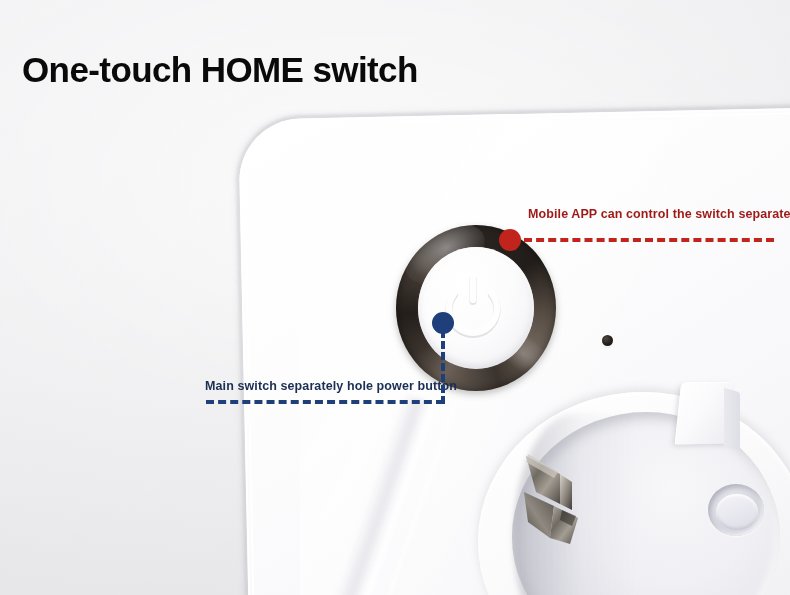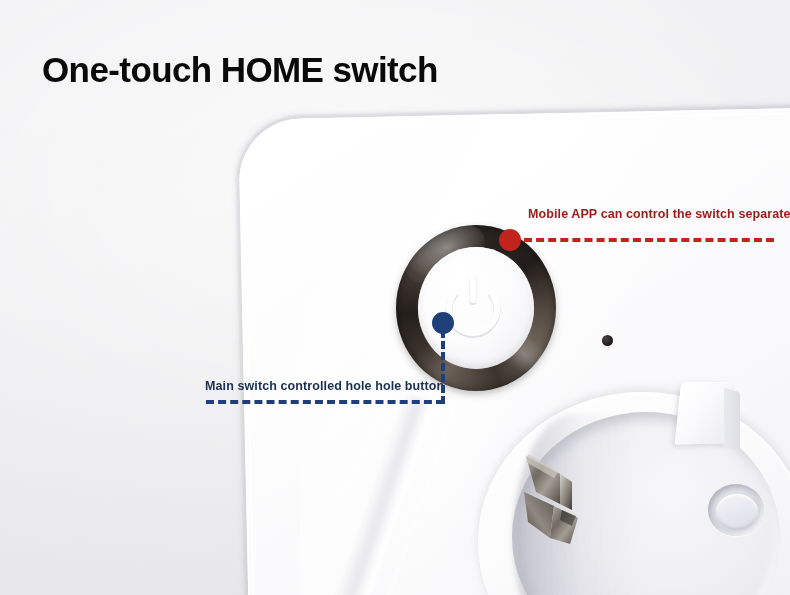--- a/index.html
+++ b/index.html
@@ -323,21 +323,20 @@
 
   
   .page-title {
     position: absolute;
     left: 22px; top: 50px;
     font-size: 35px;
     font-weight: bold;
     color: #0a0a0a;
     letter-spacing: -0.6px;
     white-space: nowrap;
-    margin-left: 20px;
   }
 </style>
 </head>
 <body>
 
 <div id="scene">
 
   <div class="backdrop"></div>
   <div class="backdrop-vignette"></div>
 
@@ -400,20 +399,20 @@
         <path d="M14.5,20.5 A24,24 0 1 0 51.5,20.5" stroke="#ffffff" stroke-width="6.2"></path>
         <path d="M33,4 L33,27" stroke="#ffffff" stroke-width="6.2"></path>
       </g>
     </svg>
   </div>
 
   <div class="anno-label label-red">Mobile APP can control the switch separately</div>
   <div class="dash-h dash-red"></div>
   <div class="anno-dot dot-red"></div>
 
-  <div class="anno-label label-blue">Main switch controlled hole hole button</div>
+  <div class="anno-label label-blue">Main switch separately hole power button</div>
   <div class="dash-v dash-blue-v"></div>
   <div class="dash-h dash-blue-h"></div>
   <div class="anno-dot dot-blue"></div>
 
   <div class="page-title">One-touch HOME switch</div>
 
 </div>
 
 </body></html>

